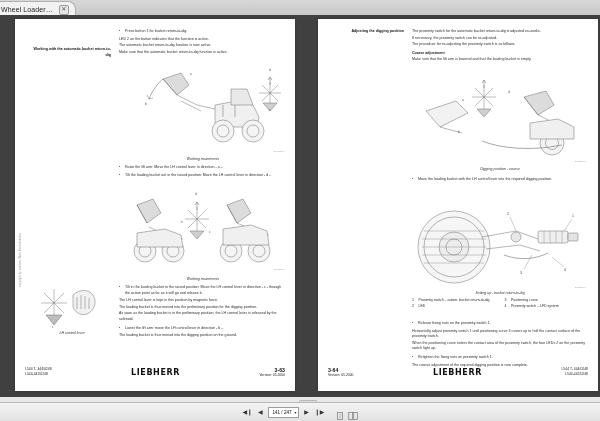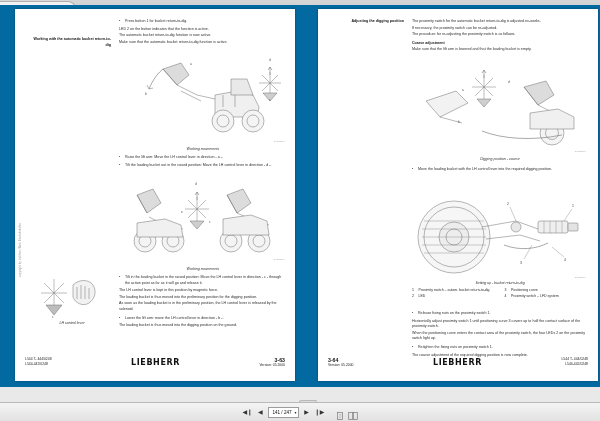--- a/index.html
+++ b/index.html
@@ -18,21 +18,21 @@
     background:#f2f2f2;border:1px solid #b0b0b0;border-bottom:none;
     border-radius:3px 8px 0 0;padding:0 6px 0 8px;
     display:flex;align-items:center;gap:6px;white-space:nowrap;}
   .tab-title{font-size:7px;color:#1d1d1d;letter-spacing:.1px;}
   .tab-close{font-size:6px;color:#555;border:1px solid #9a9a9a;border-radius:2px;
     width:8px;height:8px;line-height:7px;text-align:center;background:#e6e6e6;}
   .tabstrip-fill{position:absolute;left:0;top:16px;width:600px;height:5px;background:#e6e6e6;
     border-bottom:1px solid #cfcfcf;}
 
   
-  .canvas{position:absolute;left:0;top:5px;width:600px;height:382px;background:#0369a1;}
+  .canvas{position:absolute;left:0;top:15px;width:600px;height:382px;background:#404040;}
 
   .page{position:absolute;top:4px;width:280px;height:372px;background:#ffffff;
     box-shadow:0 0 2px rgba(0,0,0,.35);overflow:hidden;}
   .page.left{left:15px;}
   .page.right{left:318px;}
 
   .page-body{position:absolute;left:0;top:0;right:0;bottom:26px;}
 
   
   .blk{position:absolute;font-size:3.6px;line-height:5.6px;color:#2b2b2b;

